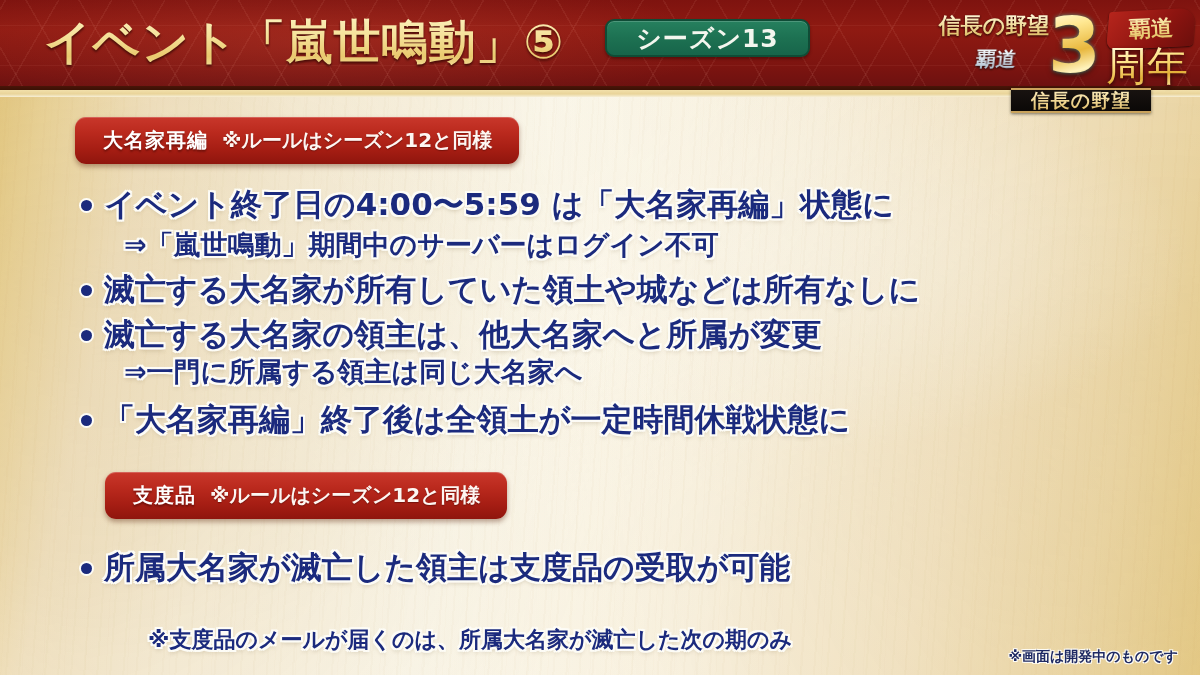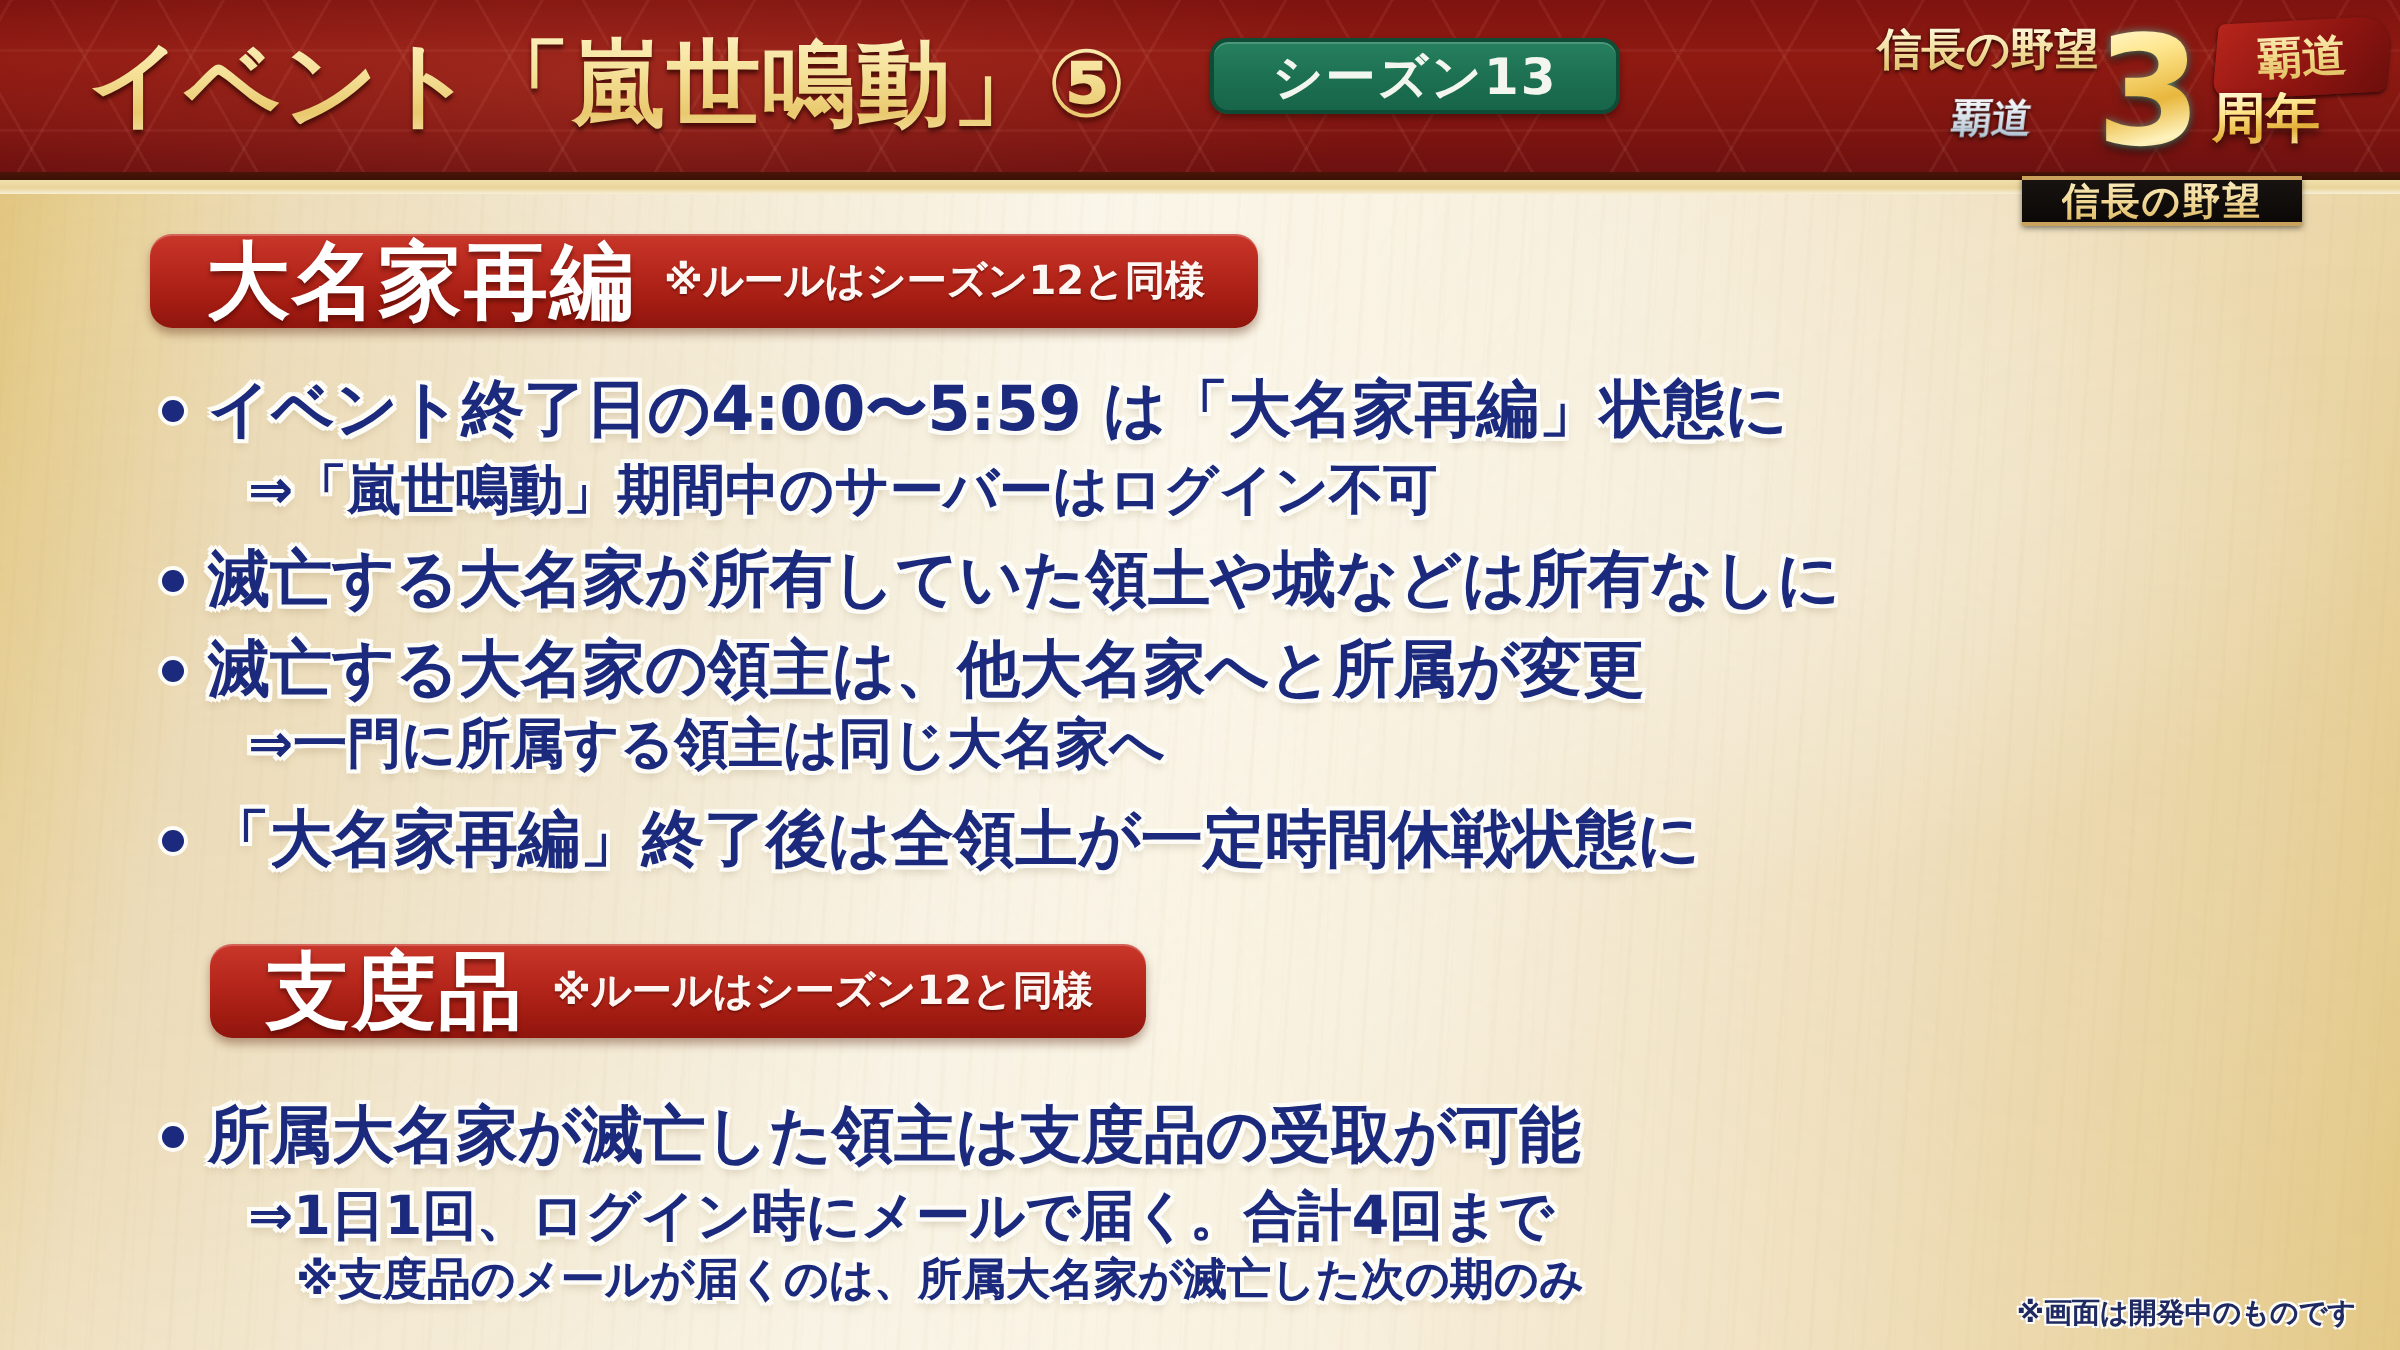--- a/index.html
+++ b/index.html
@@ -107,21 +107,21 @@
   }
   .logo-3{
     position:absolute; left:118px; top:6px;
     font-size:76px; font-weight:bold; line-height:1;
     background:linear-gradient(165deg,#fffbe6 0%, #ffe892 26%, #e8b73d 56%, #fff3bd 78%, #cf9a2c 100%);
     -webkit-background-clip:text; background-clip:text; color:transparent;
     filter:drop-shadow(0 0 2px rgba(120,210,180,.7)) drop-shadow(0 2px 2px rgba(25,3,2,.9));
   }
   .logo-shunen{
     position:absolute; left:176px; top:44px;
-    font-size:27px; font-weight:bold; line-height:1; white-space:nowrap;
+    font-size:41px; font-weight:normal; line-height:1; white-space:nowrap;
     background:linear-gradient(170deg,#fffbe0 0%, #ffe58a 35%, #e2ae36 70%, #fff0b5 100%);
     -webkit-background-clip:text; background-clip:text; color:transparent;
     filter:drop-shadow(0 2px 2px rgba(25,3,2,.9));
   }
   .logo-hadou-banner{
     position:absolute; left:178px; top:8px; width:86px; height:38px;
     background:linear-gradient(130deg,#b6251c 0%, #8c1410 60%, #6c0f0c 100%);
     border-radius:3px 16px 4px 10px;
     transform:skewX(-8deg) rotate(-3deg);
     box-shadow:0 1px 2px rgba(20,2,2,.8);
@@ -153,21 +153,21 @@
   .pill{
     position:absolute; height:47px;
     display:flex; align-items:center;
     padding:0 26px 0 28px;
     border-radius:11px;
     background:linear-gradient(180deg,#c9372b 0%, #bb2a1e 32%, #a51d13 70%, #8f150d 100%);
     box-shadow:0 3px 5px rgba(90,35,12,.40), inset 0 1px 0 rgba(255,255,255,.22);
     white-space:nowrap;
   }
   .pill .pill-title{
-    color:#ffffff; font-size:42px; font-weight:bold; letter-spacing:1px;
+    color:#ffffff; font-size:20px; font-weight:bold; letter-spacing:1px;
     text-shadow:0 2px 2px rgba(70,8,4,.55);
   }
   .pill .pill-note{
     color:#fdf6f2; font-size:20px; font-weight:bold; margin-left:14px;
     text-shadow:0 1px 1px rgba(70,8,4,.5);
   }
   #pill-1{ left:75px;  top:117px; }
   #pill-2{ left:105px; top:472px; }
 
   
@@ -256,19 +256,18 @@
   <div class="line lv1" style="left:104px; top:399px;">「大名家再編」終了後は全領土が一定時間休戦状態に</div>
 
   <div class="pill" id="pill-2">
     <span class="pill-title">支度品</span>
     <span class="pill-note">※ルールはシーズン12と同様</span>
   </div>
 
   <div class="dot" style="left:81px; top:563px;"></div>
   <div class="line lv1" style="left:104px; top:547px;">所属大名家が滅亡した領主は支度品の受取が可能</div>
 
-  <div class="line lv2" style="left:124px; top:590px;">⇒1日1回、ログイン時にメールで届く。合計4回まで</div>
 
   <div class="line lv3" style="left:148px; top:625px;">※支度品のメールが届くのは、所属大名家が滅亡した次の期のみ</div>
 
   <div class="foot-note">※画面は開発中のものです</div>
 
 </div>
 
 </body></html>

